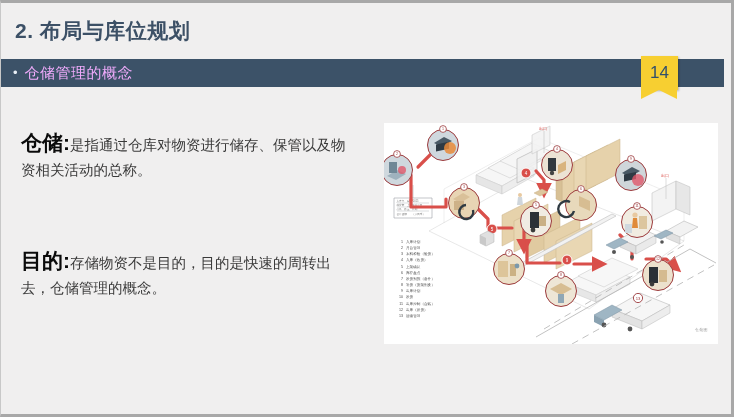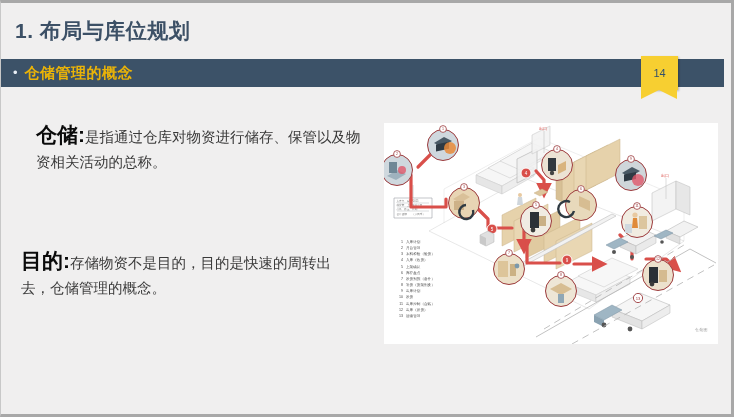--- a/index.html
+++ b/index.html
@@ -48,23 +48,23 @@
   }
   .subtitle-bullet {
     color: #e8eef5;
     font-size: 13px;
     line-height: 1;
     margin-left: 12px;
     margin-right: 7px;
     margin-top: -2px;
   }
   .subtitle-text {
-    color: #eab308;
+    color: #f0abfc;
     font-size: 15px;
-    font-weight: bold;
+    font-weight: normal;
     letter-spacing: 0.5px;
   }
 
   
   .page-badge {
     position: absolute;
     left: 640px;
     top: 53px;
     width: 37px;
     height: 34px;
@@ -83,31 +83,31 @@
   }
   .page-badge-num {
     position: absolute;
     left: 640px;
     top: 53px;
     width: 37px;
     height: 34px;
     display: flex;
     align-items: center;
     justify-content: center;
-    font-size: 11px;
+    font-size: 17px;
     color: #32506b;
     z-index: 3;
   }
 
   
   .body-block {
     position: absolute;
     width: 335px;
   }
-  #block-1 { left: 20px; top: 118px; margin-left: 15px; }
+  #block-1 { left: 20px; top: 126px; }
   #block-2 { left: 20px; top: 244px; }
 
   .term-lead {
     font-size: 21px;
     font-weight: bold;
     color: #0a0a0a;
     letter-spacing: 0px;
   }
   .term-body {
     font-size: 14.5px;
@@ -150,21 +150,21 @@
     font-size: 4px;
     color: #9a9a9a;
     letter-spacing: 0.4px;
   }
 </style>
 </head>
 <body>
 
 <div id="slide">
 
-  <div class="slide-title">1. 布局与库位规划</div>
+  <div class="slide-title">2. 布局与库位规划</div>
 
   <div class="subtitle-bar">
     <span class="subtitle-bullet">•</span>
     <span class="subtitle-text">仓储管理的概念</span>
   </div>
 
   <div class="page-badge"></div>
   <div class="page-badge-tail"></div>
   <div class="page-badge-num">14</div>
 

